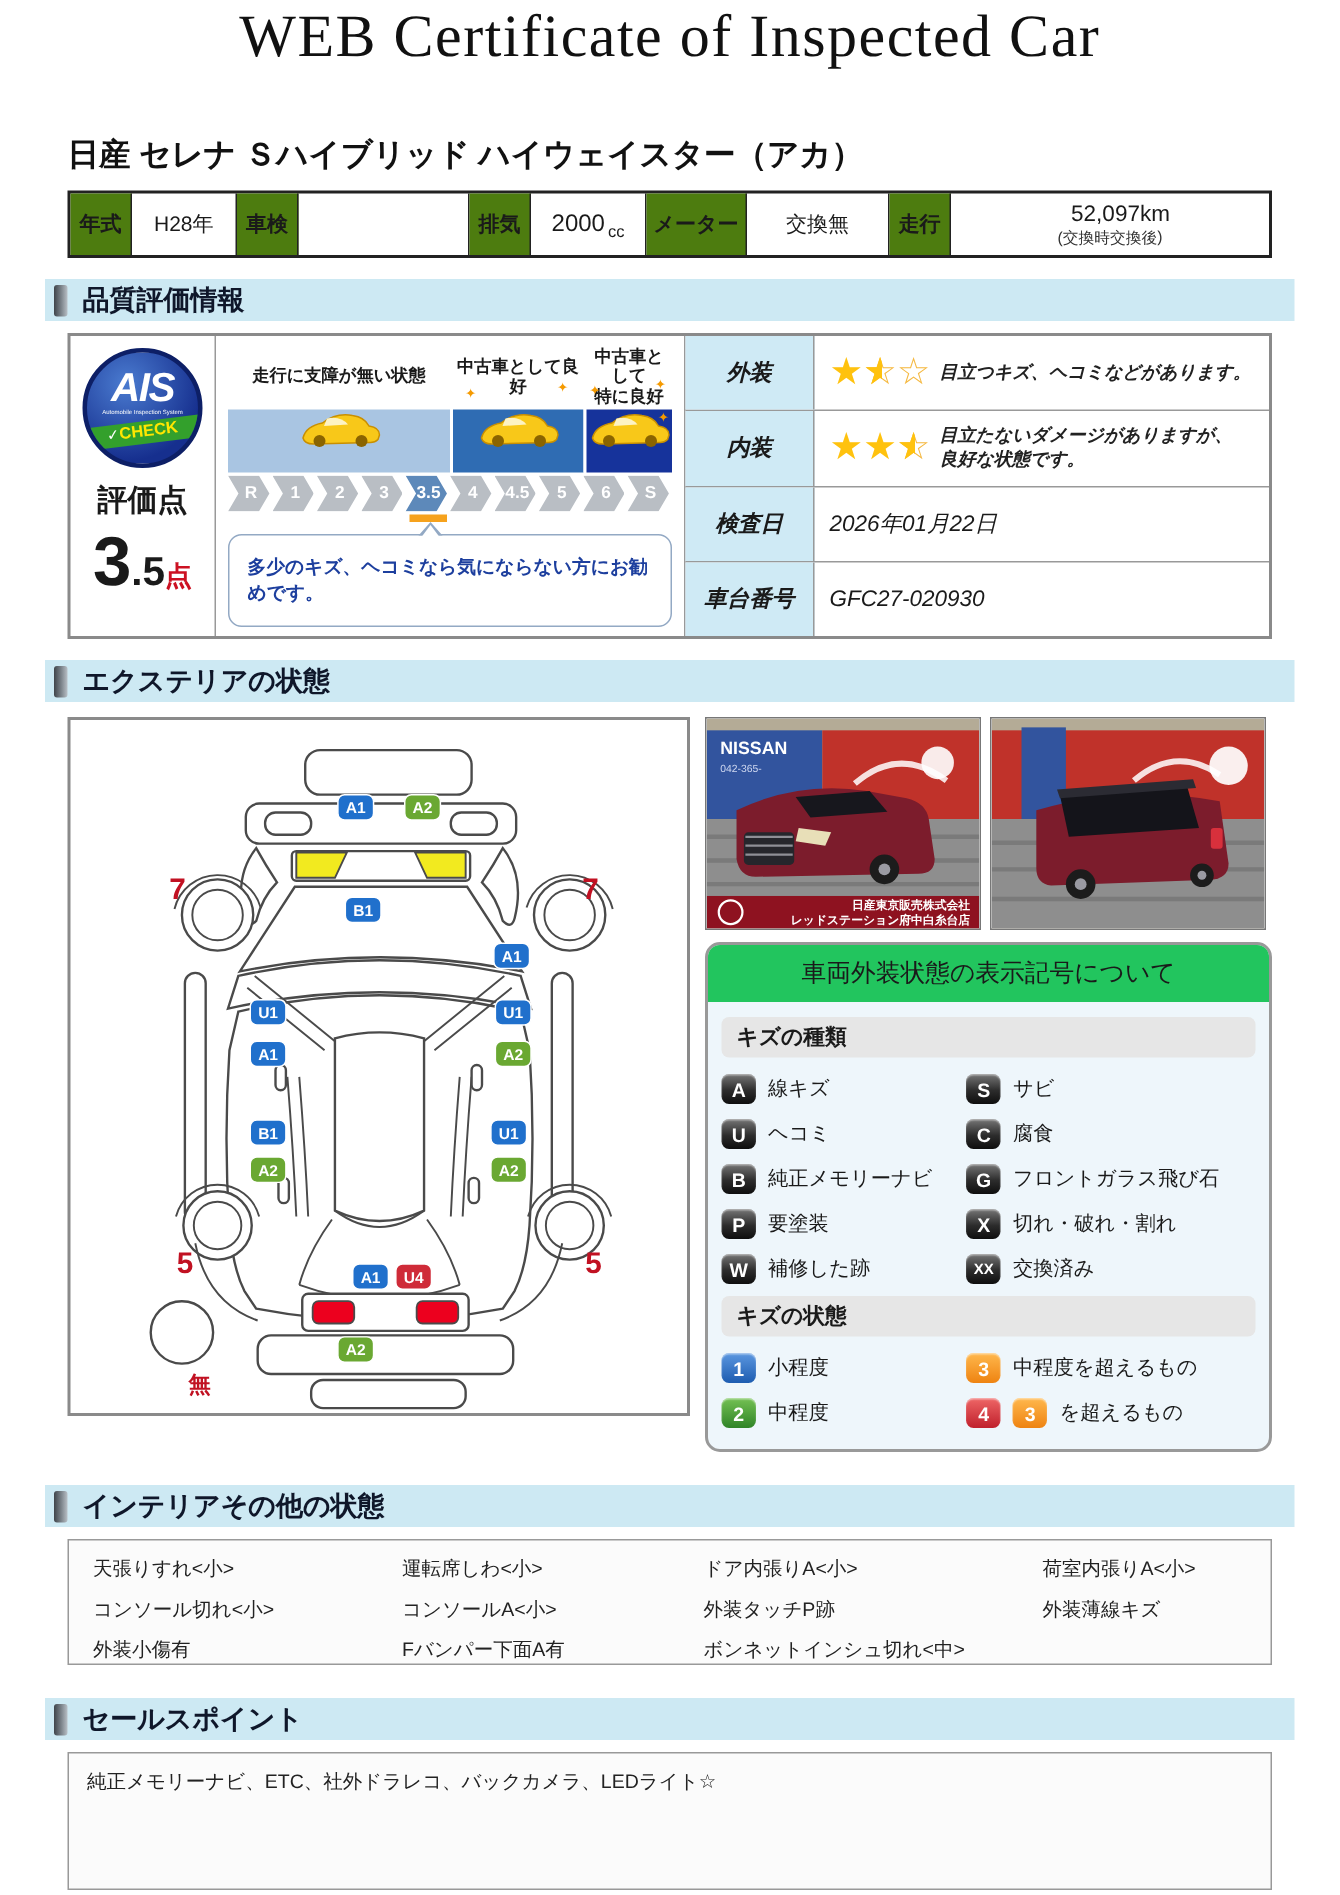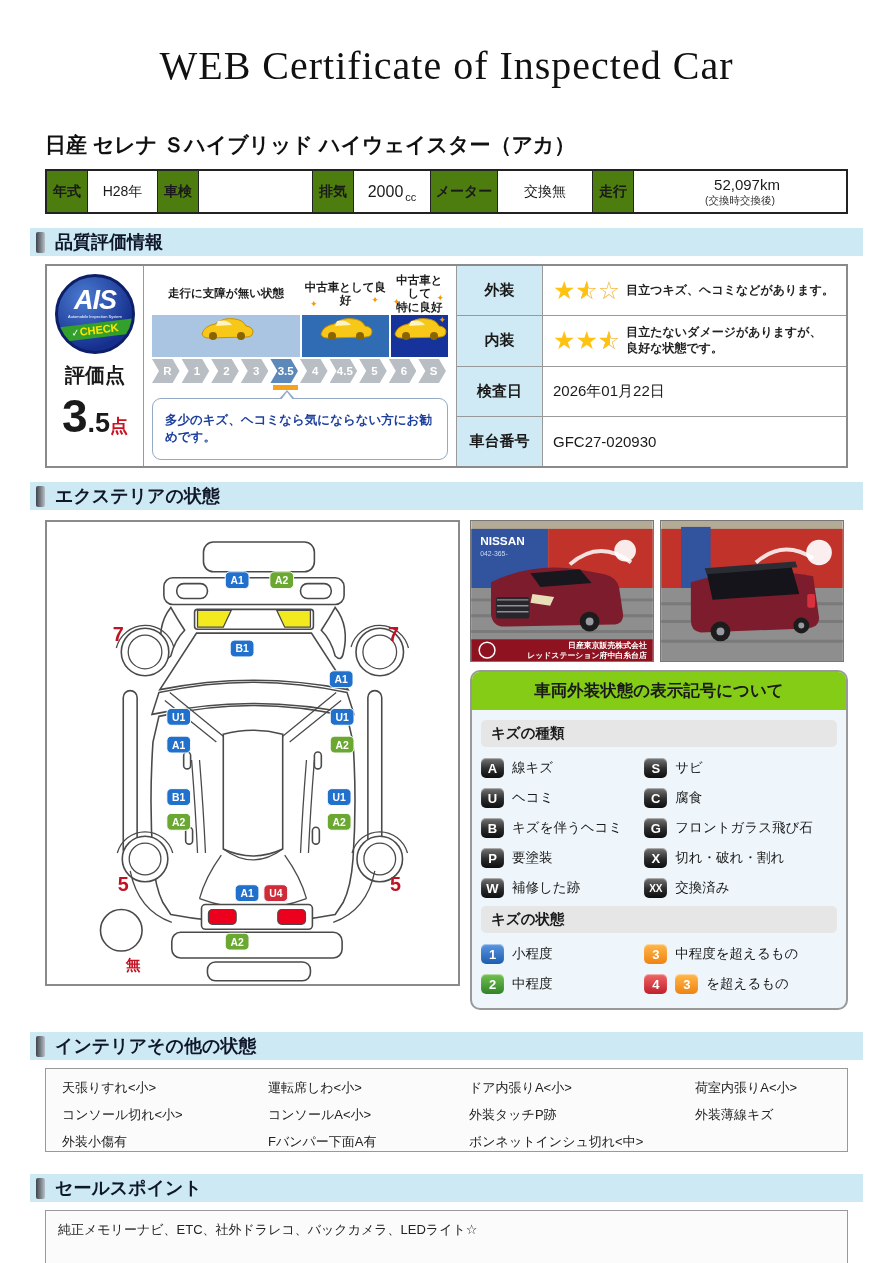--- a/index.html
+++ b/index.html
@@ -1,21 +1,21 @@
 <!DOCTYPE html>
 <html><head>
 <meta charset="utf-8">
 <style>
   * { margin:0; padding:0; box-sizing:border-box; }
   body { background:#fff; font-family:"Liberation Sans","DejaVu Sans",sans-serif; color:#1a1a1a; }
   .page { width:893px; height:1263px; background:#fff; position:relative; overflow:hidden; }
 
   
   .main-title { font-family:"Liberation Serif","DejaVu Serif",serif; font-size:40px; font-weight:500;
-    text-align:center; padding-top:42px; letter-spacing:1px; color:#111; }
+    text-align:center; letter-spacing:1px; color:#111; }
   .car-name { font-size:21px; font-weight:bold; margin:42px 45px 10px; color:#111; }
 
   
   .info-table { display:flex; margin:0 45px; border:2px solid #222; height:45px; background:#fff; }
   .info-table .cell { border-right:1px solid #222; display:flex; align-items:center; justify-content:center;
     font-size:14px; }
   .info-table .cell:last-child { border-right:none; }
   .lbl { background:#4d7c0f; font-weight:bold; }
   .w-lbl { width:41px; } .w-lbl2 { width:67px; }
   .v-year { width:70px; } .v-shaken { width:114px; } .v-disp { width:77px; } .v-meter { width:95px; }
@@ -64,41 +64,41 @@
   .chev.sel { background:#5d89ba; }
   .scale-marker { height:5px; background:#f6a21d; width:8.2%; margin-left:41%; margin-top:2px; }
   .bubble { position:relative; margin-top:8px; border:1.5px solid #93a9c4; border-radius:9px; background:#fff;
     padding:13px 12px; font-size:12.5px; font-weight:bold; color:#1d3f9e; min-height:48px; }
   .bubble::before { content:""; position:absolute; top:-9px; left:43%; border-left:8px solid transparent;
     border-right:8px solid transparent; border-bottom:9px solid #93a9c4; }
   .bubble::after { content:""; position:absolute; top:-7px; left:calc(43% + 1.5px); border-left:6.5px solid transparent;
     border-right:6.5px solid transparent; border-bottom:8px solid #fff; }
 
   .q-right { width:390px; border-left:1px solid #999; display:flex; flex-direction:column; }
-  .spec-row { flex:1; display:flex; border-bottom:1px solid #999; }
+  .spec-row { flex:1; display:flex; border-bottom:1px solid #999;font-style:italic; }
   .spec-row:last-child { border-bottom:none; }
   .spec-h { width:86px; background:#cfeaf5; display:flex; align-items:center; justify-content:center;
     font-size:15px; font-weight:bold; border-right:1px solid #999; }
   .spec-v { flex:1; display:flex; align-items:center; padding:0 10px; font-size:15px; gap:6px; }
   .spec-note { font-size:12px; font-weight:bold; color:#222; line-height:1.3; }
   .stars { white-space:nowrap; }
   .st { font-size:25px; line-height:1; }
   .st.f { color:#ffc20e; }
   .st.e { color:#f5b942; }
   .st.h { position:relative; display:inline-block; color:#f5b942; }
   .st.h .ht { position:absolute; left:0; top:0; width:56%; overflow:hidden; color:#ffc20e; }
 
   
   .ext-wrap { display:flex; gap:10px; margin:10px 45px 0; align-items:flex-start; }
   .diagram-box { width:415px; height:466px; border:2px solid #8a8a8a; background:#fff; }
   .ext-right { flex:1; }
   .photos { display:flex; gap:6px; }
   .photo { border:1px solid #777; display:block; }
   .legend-box { margin-top:8px; border:2px solid #999; border-radius:10px; overflow:hidden; background:#eef6fb; }
-  .legend-title { background:#84cc16; text-align:center; font-size:16.5px; font-weight:bold; padding:8px 0; }
+  .legend-title { background:#22c55e; text-align:center; font-size:16.5px; font-weight:normal; padding:8px 0; }
   .legend-body { padding:7px 9px 9px; }
   .legend-sub { background:#e6e6e6; border-radius:5px; font-size:14.5px; font-weight:bold; padding:4px 10px; margin:3px 0 6px; }
   .legend-grid { display:grid; grid-template-columns:1fr 1.18fr; }
   .legend-item { display:flex; align-items:center; gap:8px; height:30px; font-size:13.5px; }
   .lb { width:23px; height:20px; border-radius:5px; background:linear-gradient(180deg,#777 0%,#2c2c2c 55%,#0e0e0e);
     color:#fff; font-weight:bold; font-size:13px; display:inline-flex; align-items:center; justify-content:center;
     box-shadow:inset 0 1px 1px rgba(255,255,255,.45); flex:none; }
   .lb.sm { font-size:10px; }
   .nb { width:23px; height:20px; border-radius:5px; color:#fff; font-weight:bold; font-size:13px;
     display:inline-flex; align-items:center; justify-content:center; flex:none;
@@ -459,21 +459,21 @@
             <div class="legend-item">
                 <span class="lb">U</span>
                 <span>ヘコミ</span>
               </div>
             <div class="legend-item">
                 <span class="lb">C</span>
                 <span>腐食</span>
               </div>
             <div class="legend-item">
                 <span class="lb">B</span>
-                <span>キズを伴うヘコミ</span>
+                <span>純正メモリーナビ</span>
               </div>
             <div class="legend-item">
                 <span class="lb">G</span>
                 <span>フロントガラス飛び石</span>
               </div>
             <div class="legend-item">
                 <span class="lb">P</span>
                 <span>要塗装</span>
               </div>
             <div class="legend-item">

